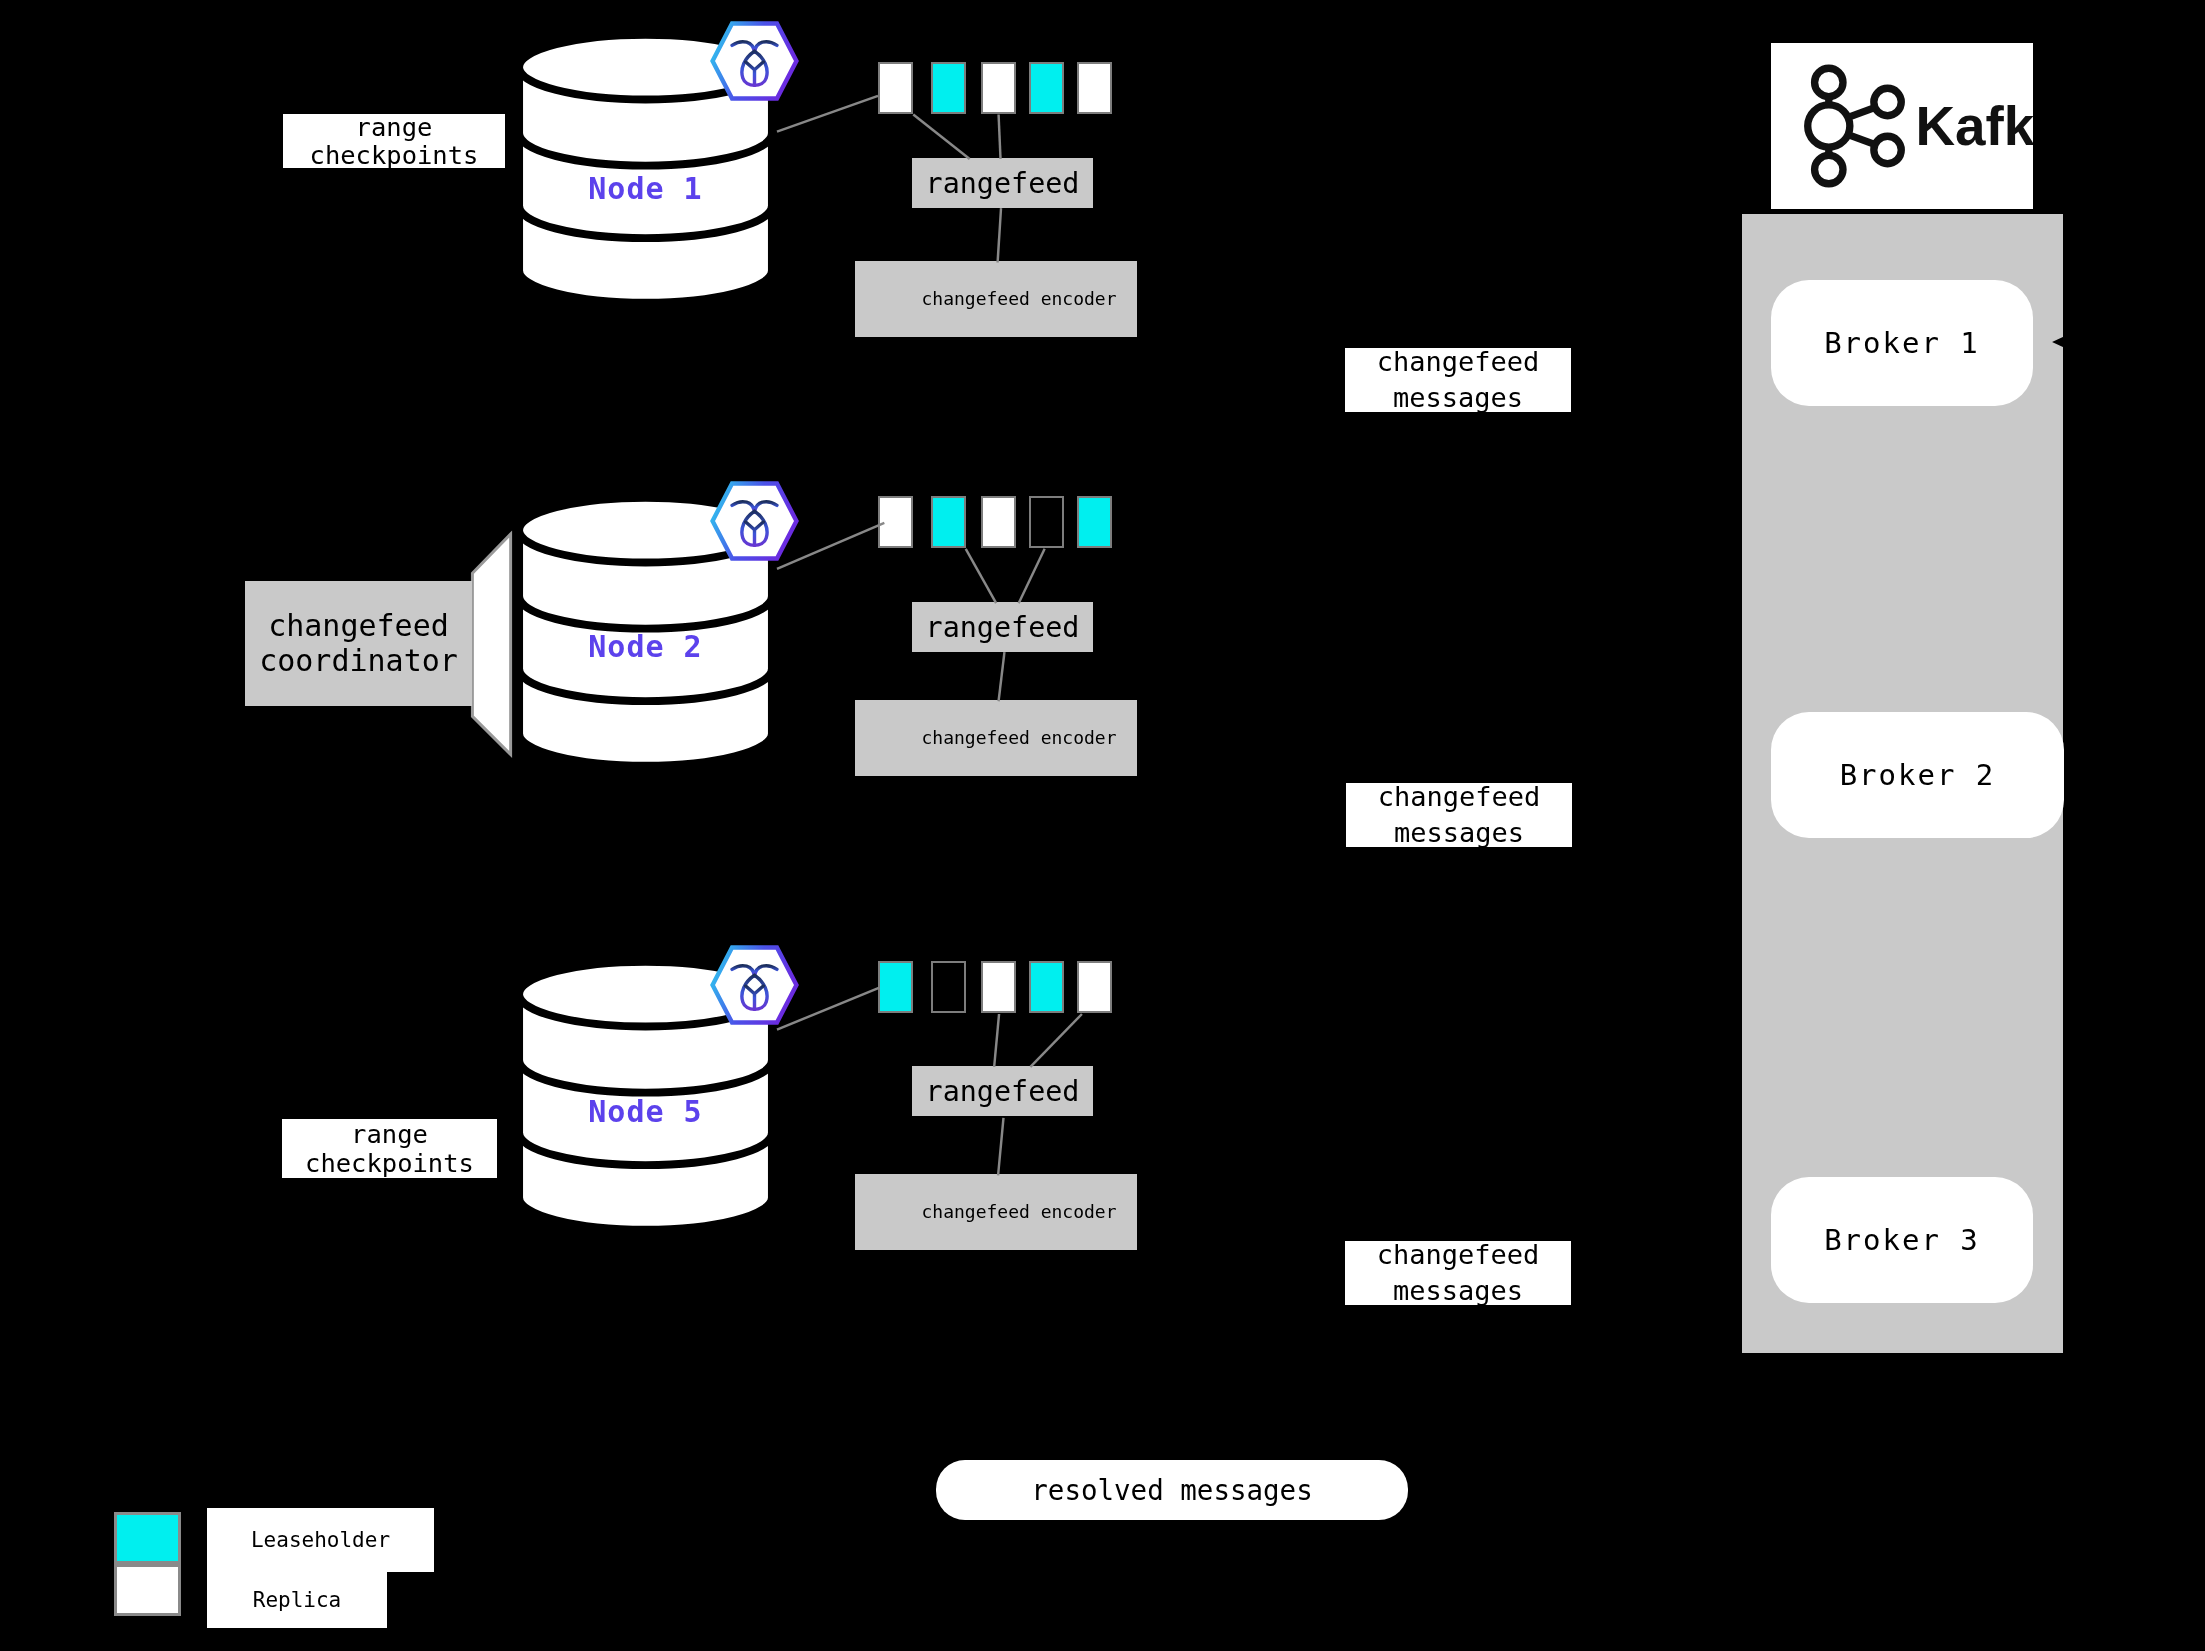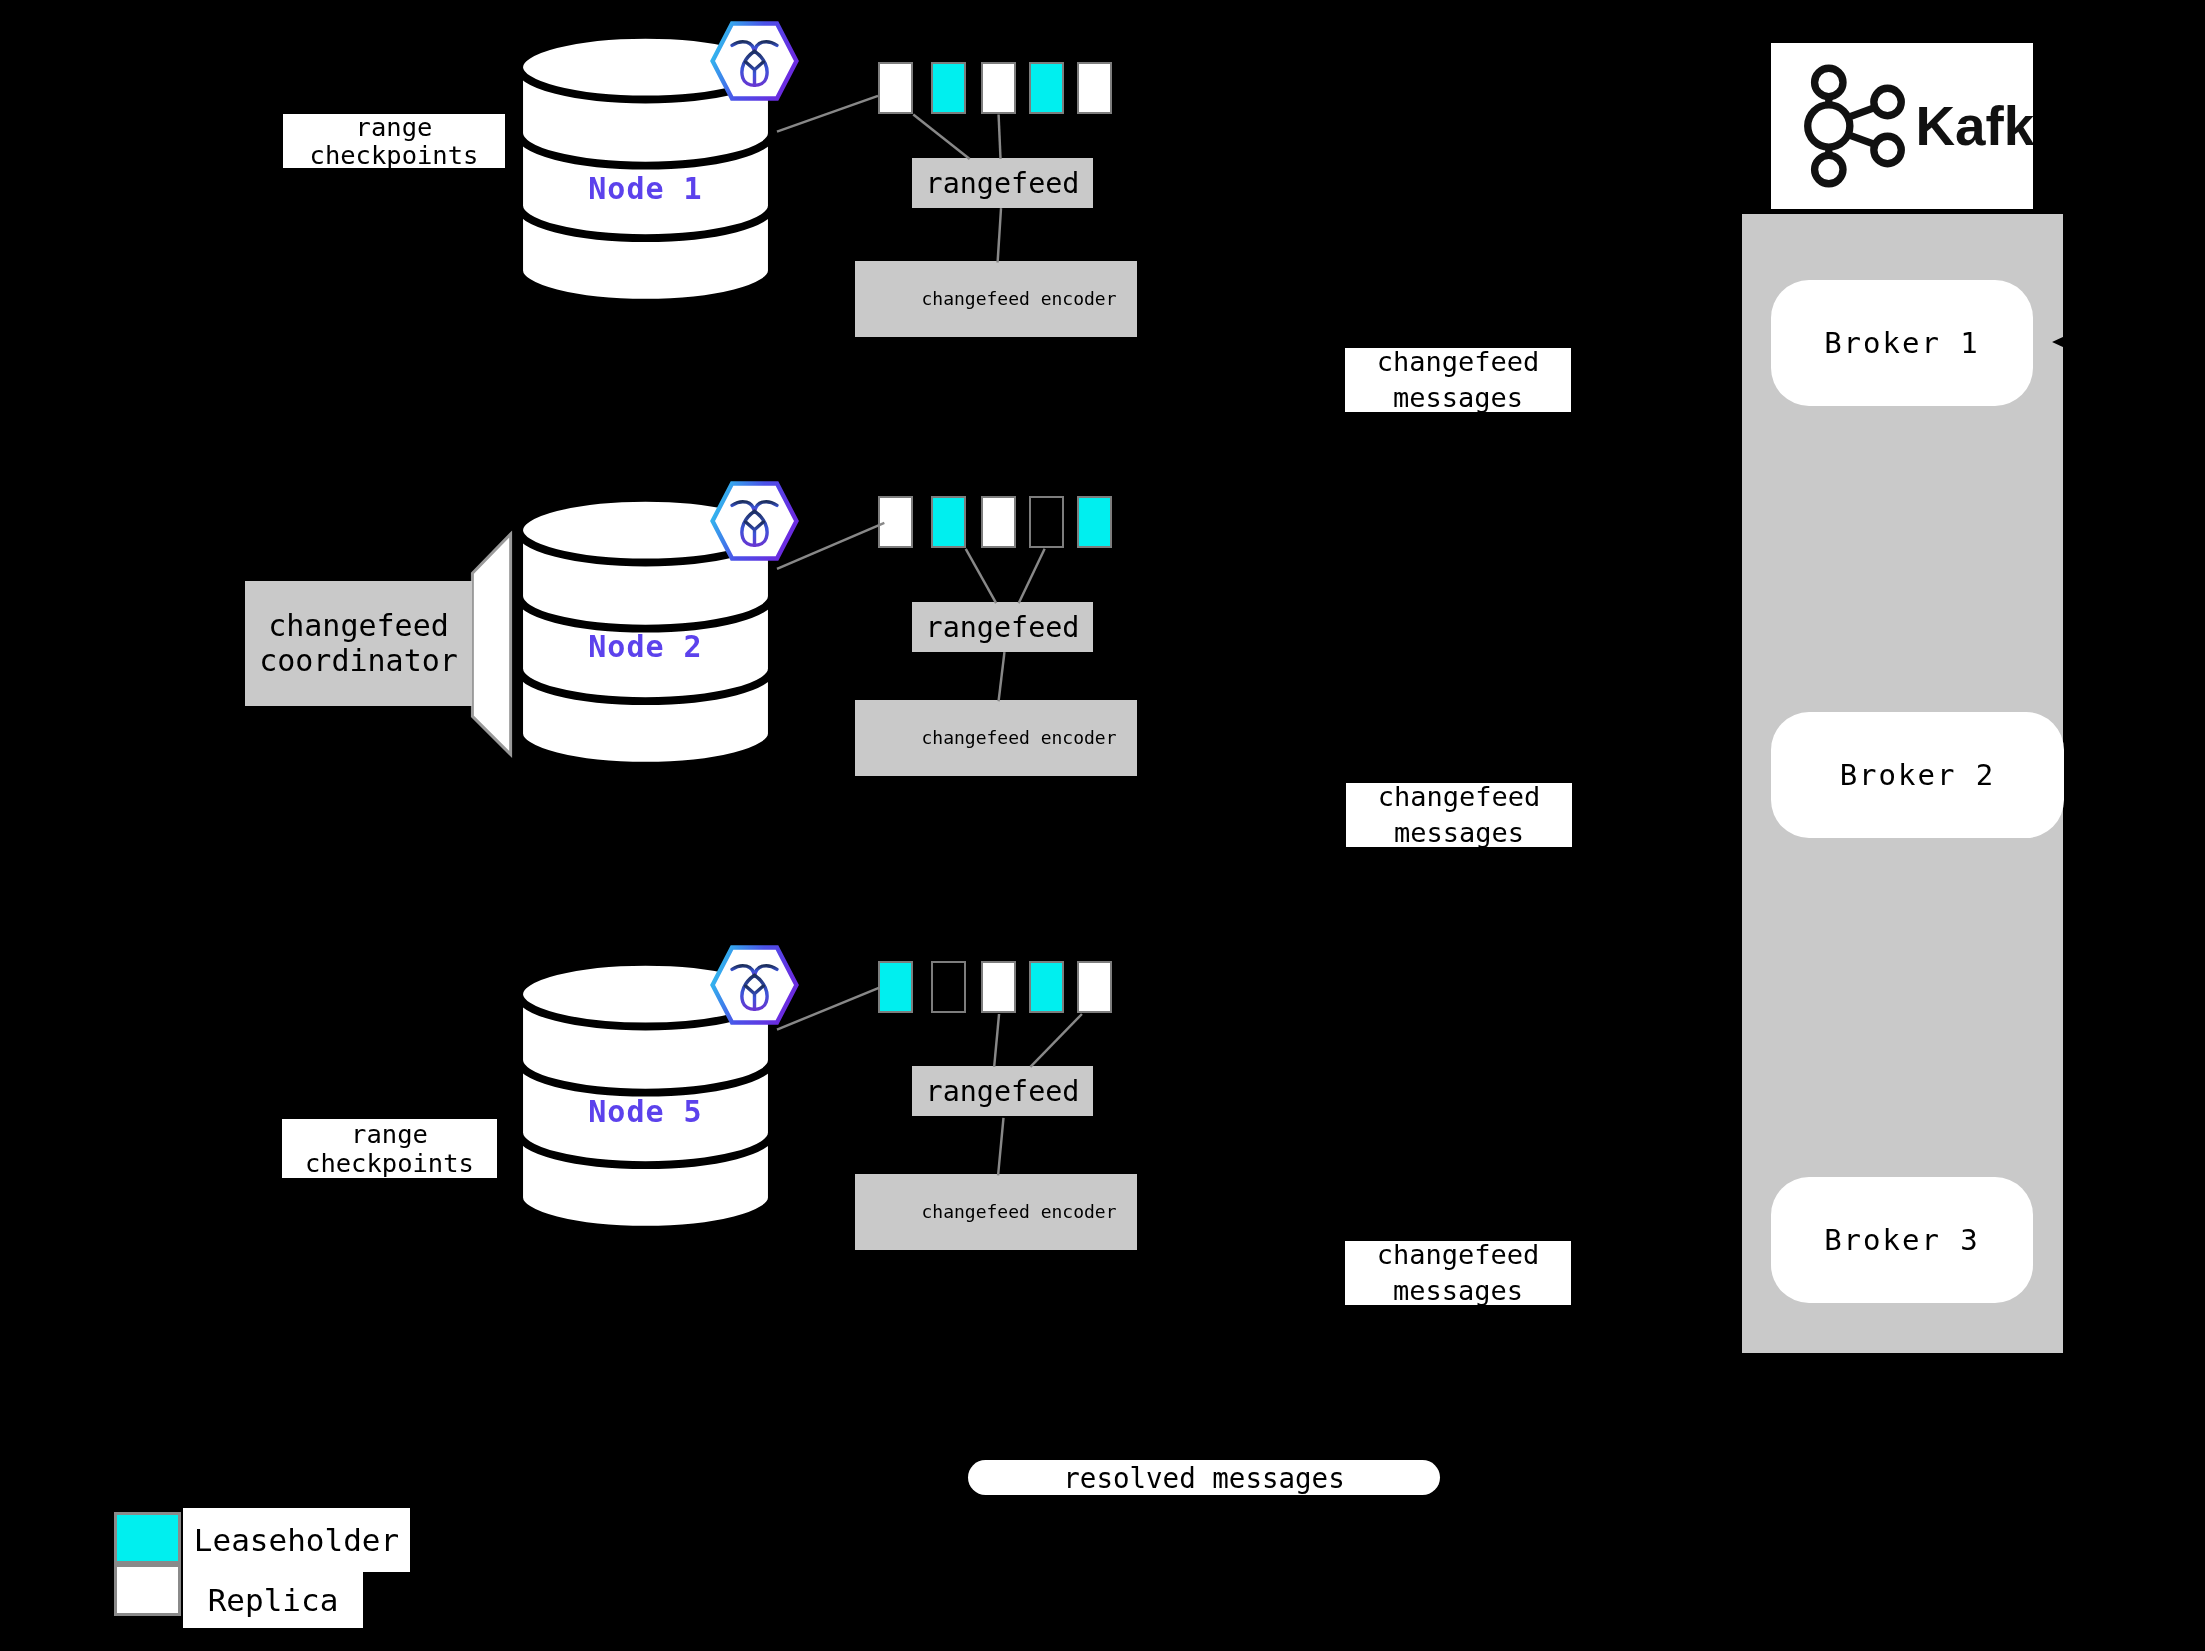--- a/index.html
+++ b/index.html
@@ -22,21 +22,21 @@
   .panel{background:var(--color-panel);}
   .white{background:var(--color-replica);}
   .node-name{font-size:30px;font-weight:bold;color:var(--color-node_name);letter-spacing:1px;margin-top:40px;}
   .rangefeed-box{font-size:28.4px;}
   .encoder-box{font-size:18px;line-height:1.3;padding-left:46px;}
   .checkpoints-label{font-size:25.5px;line-height:1.1;}
   .coordinator-box{font-size:30px;font-weight:normal;line-height:1.14;}
   .messages-label{font-size:27px;line-height:1.35;}
   .broker{border-radius:38px;font-size:29px;letter-spacing:2px;}
   .pill{border-radius:29px;font-size:27.5px;}
-  .legend-label{font-size:31px;}
+  .legend-label{font-size:21px;margin-left:24px;}
   .legend-swatch{border:3.9px solid #8a8a8a;}
   .range{width:35px;height:52px;border:2.9px solid var(--color-range_border);position:absolute;box-sizing:border-box;background:#fff;}
   .range[data-kind="leaseholder"]{background:var(--color-leaseholder);}
   .range[data-kind="replica"]{background:var(--color-replica);}
   .range[data-kind="empty"]{background:transparent;}
   svg{display:block;}
   .z1{z-index:1}.z2{z-index:2}.z3{z-index:3}.z5{z-index:5}
 </style>
 </head>
 <body>
@@ -153,21 +153,21 @@
         <line x1="156" y1="186" x2="213" y2="207"></line>
       </g>
       <text x="295" y="208" font-family="Liberation Sans, sans-serif" font-weight="bold" font-size="112" fill="#111111" id="kafka-title-text">Kafka</text>
     </svg>
   </div>
 
   <div class="abs z2 flexc white broker" style="left:1771px;top:280px;width:262px;height:126px">Broker 1</div>
   <div class="abs z2 flexc white broker" style="left:1771px;top:712px;width:293px;height:126px">Broker 2</div>
   <div class="abs z2 flexc white broker" style="left:1771px;top:1177px;width:262px;height:126px">Broker 3</div>
 
-  <div class="abs z2 flexc white pill" style="left:968px;top:1460px;width:472px;height:35px">resolved messages</div>
+  <div class="abs z2 flexc white pill" style="left:936px;top:1460px;width:472px;height:60px">resolved messages</div>
 
   <div class="abs z2 legend-swatch" style="left:114px;top:1512px;width:67px;height:52px;background:var(--color-leaseholder)"></div>
   <div class="abs z2 legend-swatch" style="left:114px;top:1564px;width:67px;height:52px;background:var(--color-replica)"></div>
   <div class="abs z2 flexc white legend-label" style="left:183px;top:1508px;width:227px;height:64px">Leaseholder</div>
   <div class="abs z2 flexc white legend-label" style="left:183px;top:1571px;width:180px;height:57px">Replica</div>
 
   <svg class="abs z5" style="left:0;top:0;pointer-events:none" width="2205" height="1652" viewBox="0 0 4498 3369">
     <g stroke="var(--color-line,#888888)" stroke-width="5" fill="none">
 
       <line x1="1585" y1="268" x2="1791" y2="195"></line>

